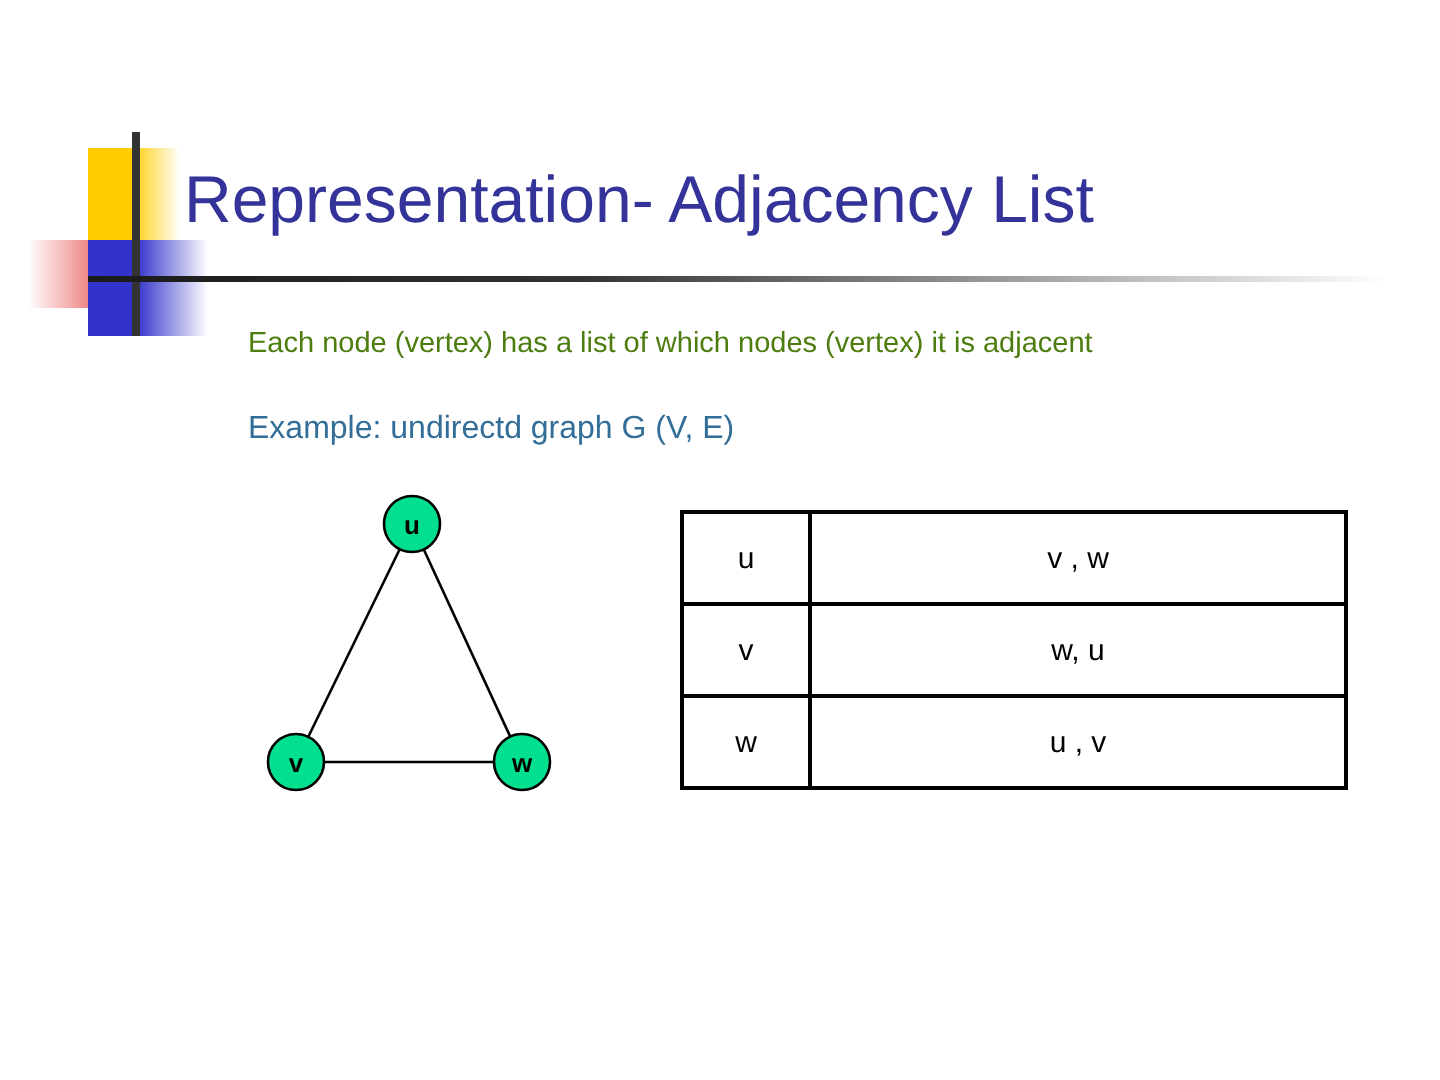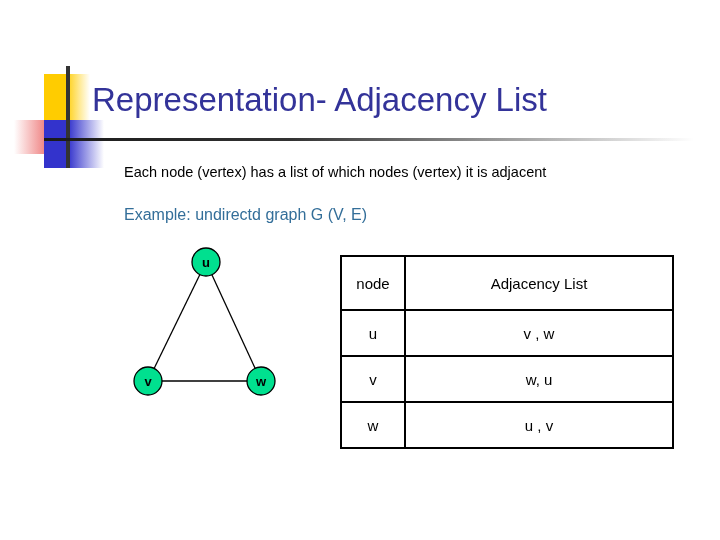--- a/index.html
+++ b/index.html
@@ -76,21 +76,21 @@
     height: 3px;
     background: linear-gradient(to right, #1a1a1a 0%, #333333 38%, #9a9a9a 70%, #ffffff 100%);
   }
 
   
   .subtitle {
     position: absolute;
     left: 124px;
     top: 164px;
     font-size: 14.5px;
-    color: #000000;
+    color: #4d7c0f;
     white-space: nowrap;
   }
   .example-line {
     position: absolute;
     left: 124px;
     top: 206px;
     font-size: 16px;
     color: #336e99;
     white-space: nowrap;
   }
@@ -161,24 +161,20 @@
     <circle cx="28" cy="141" r="14" fill="#00e08f" stroke="#000000" stroke-width="1.3"></circle>
     <text class="graph-node-label" x="28" y="146" text-anchor="middle">v</text>
 
     <circle cx="141" cy="141" r="14" fill="#00e08f" stroke="#000000" stroke-width="1.3"></circle>
     <text class="graph-node-label" x="141" y="146" text-anchor="middle">w</text>
   </svg>
 </div>
 
 <table class="adj-table">
   <tbody>
-    <tr class="header-row">
-      <td class="col-node">node</td>
-      <td class="col-list">Adjacency List</td>
-    </tr>
     <tr class="body-row">
       <td class="col-node">u</td>
       <td class="col-list">v , w</td>
     </tr>
     <tr class="body-row">
       <td class="col-node">v</td>
       <td class="col-list">w, u</td>
     </tr>
     <tr class="body-row">
       <td class="col-node">w</td>

